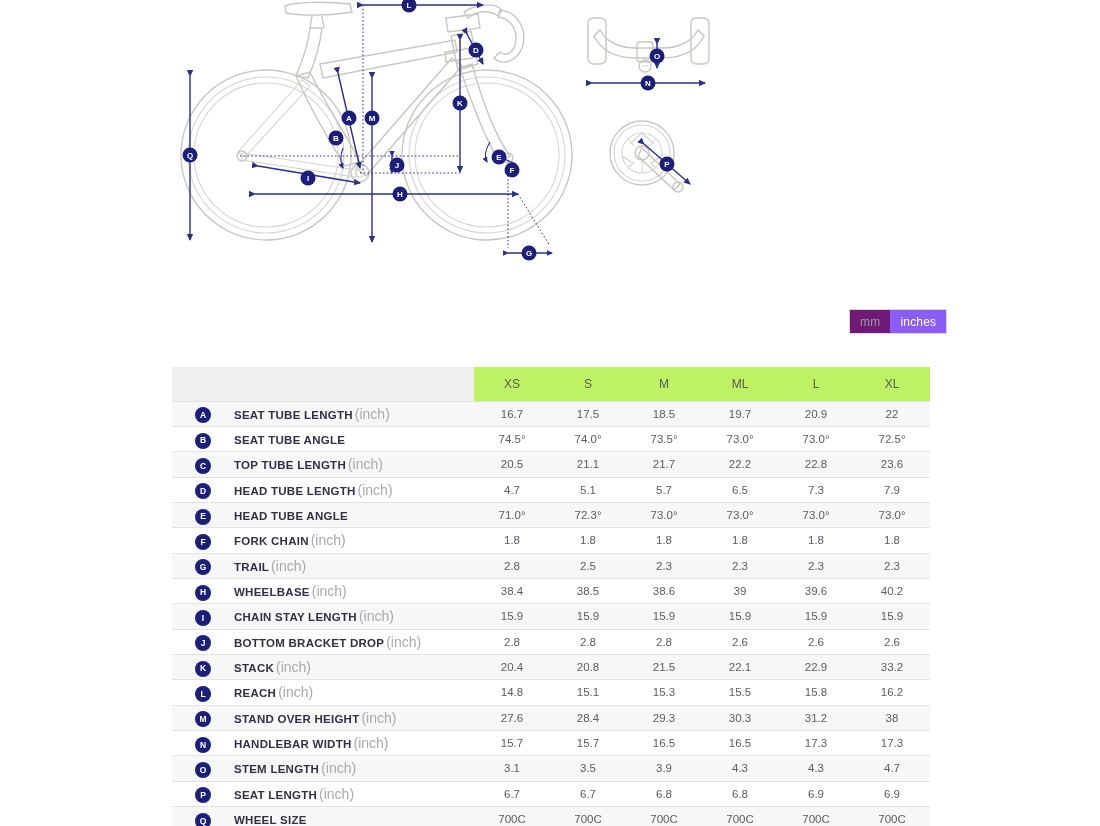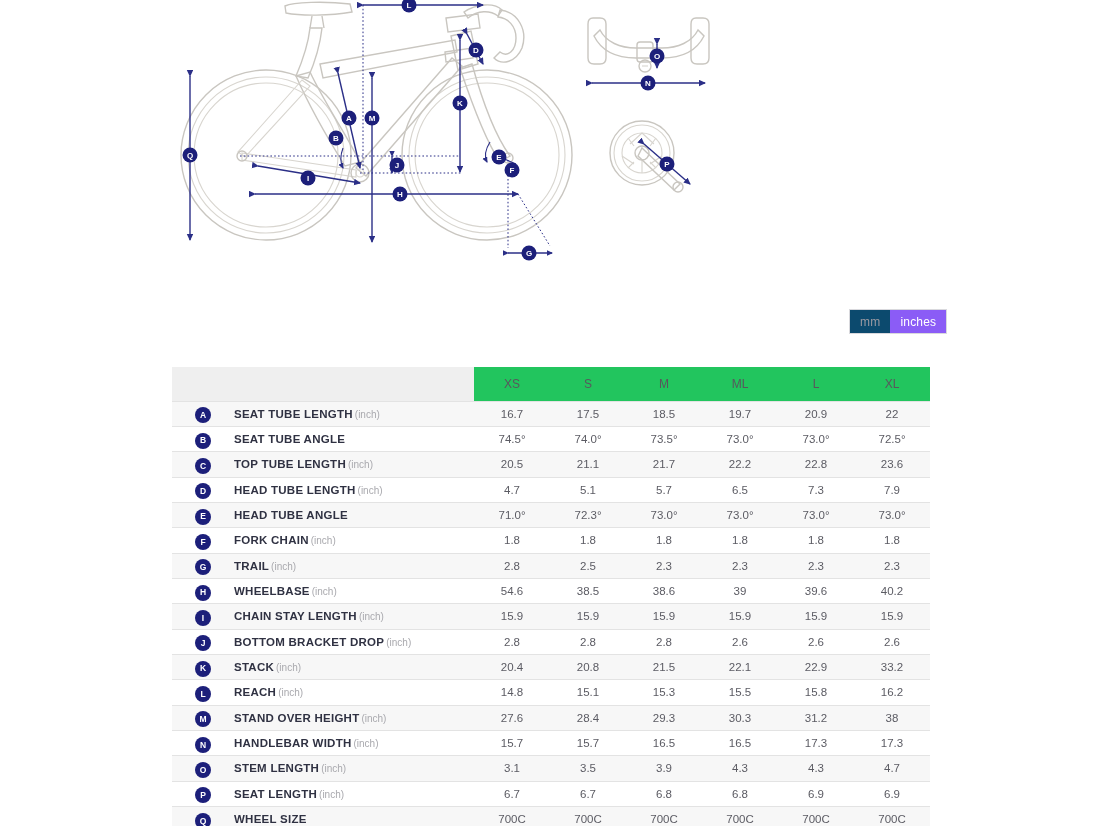--- a/index.html
+++ b/index.html
@@ -58,38 +58,38 @@
     align-items: center;
     justify-content: center;
     height: 100%;
     padding: 0 10px;
     font-size: 12px;
     letter-spacing: .2px;
     cursor: pointer;
     border: none;
     font-family: "Liberation Sans", sans-serif;
   }
-  .unit-btn.inactive { background: #0c4a6e; color: #9b9aa2; min-width: 38px; }
+  .unit-btn.inactive { background: #701a75; color: #9b9aa2; min-width: 38px; }
   .unit-btn.active { background: #8b5cf6; color: #ffffff; min-width: 48px; }
 
   
   #geo-table {
     position: absolute;
     left: 172px;
     top: 367px;
     width: 758px;
     border-collapse: collapse;
     table-layout: fixed;
   }
   #geo-table col.c-badge { width: 62px; }
   #geo-table col.c-label { width: 240px; }
   #geo-table col.c-size  { width: 76px; }
 
   #geo-table thead th {
-    background: #22c55e;
+    background: #bef264;
     height: 34px;
     font-size: 12px;
     font-weight: normal;
     color: #58585d;
     text-align: center;
     border: none;
     padding: 0;
   }
   #geo-table thead th.blank { background: #efefef; }
 
@@ -120,21 +120,21 @@
     letter-spacing: 0;
   }
   td.label-cell {
     font-size: 11.5px;
     font-weight: bold;
     color: #2f3142;
     letter-spacing: .25px;
     white-space: nowrap;
   }
   td.label-cell .unit-note {
-    font-size: 10px;
+    font-size: 14px;
     font-weight: normal;
     color: #a9a9ae;
     letter-spacing: 0;
     margin-left: 2px;
   }
   td.val-cell {
     text-align: center;
     font-size: 11.5px;
     color: #5b5b63;
   }
@@ -423,21 +423,21 @@
         <td class="val-cell">2.8</td>
         <td class="val-cell">2.5</td>
         <td class="val-cell">2.3</td>
         <td class="val-cell">2.3</td>
         <td class="val-cell">2.3</td>
         <td class="val-cell">2.3</td>
       </tr>
       <tr>
         <td class="badge-cell"><span class="badge">H</span></td>
         <td class="label-cell"><span>WHEELBASE</span><span class="unit-note">(inch)</span></td>
-        <td class="val-cell">54.6</td>
+        <td class="val-cell">38.4</td>
         <td class="val-cell">38.5</td>
         <td class="val-cell">38.6</td>
         <td class="val-cell">39</td>
         <td class="val-cell">39.6</td>
         <td class="val-cell">40.2</td>
       </tr>
       <tr>
         <td class="badge-cell"><span class="badge">I</span></td>
         <td class="label-cell"><span>CHAIN STAY LENGTH</span><span class="unit-note">(inch)</span></td>
         <td class="val-cell">15.9</td>

